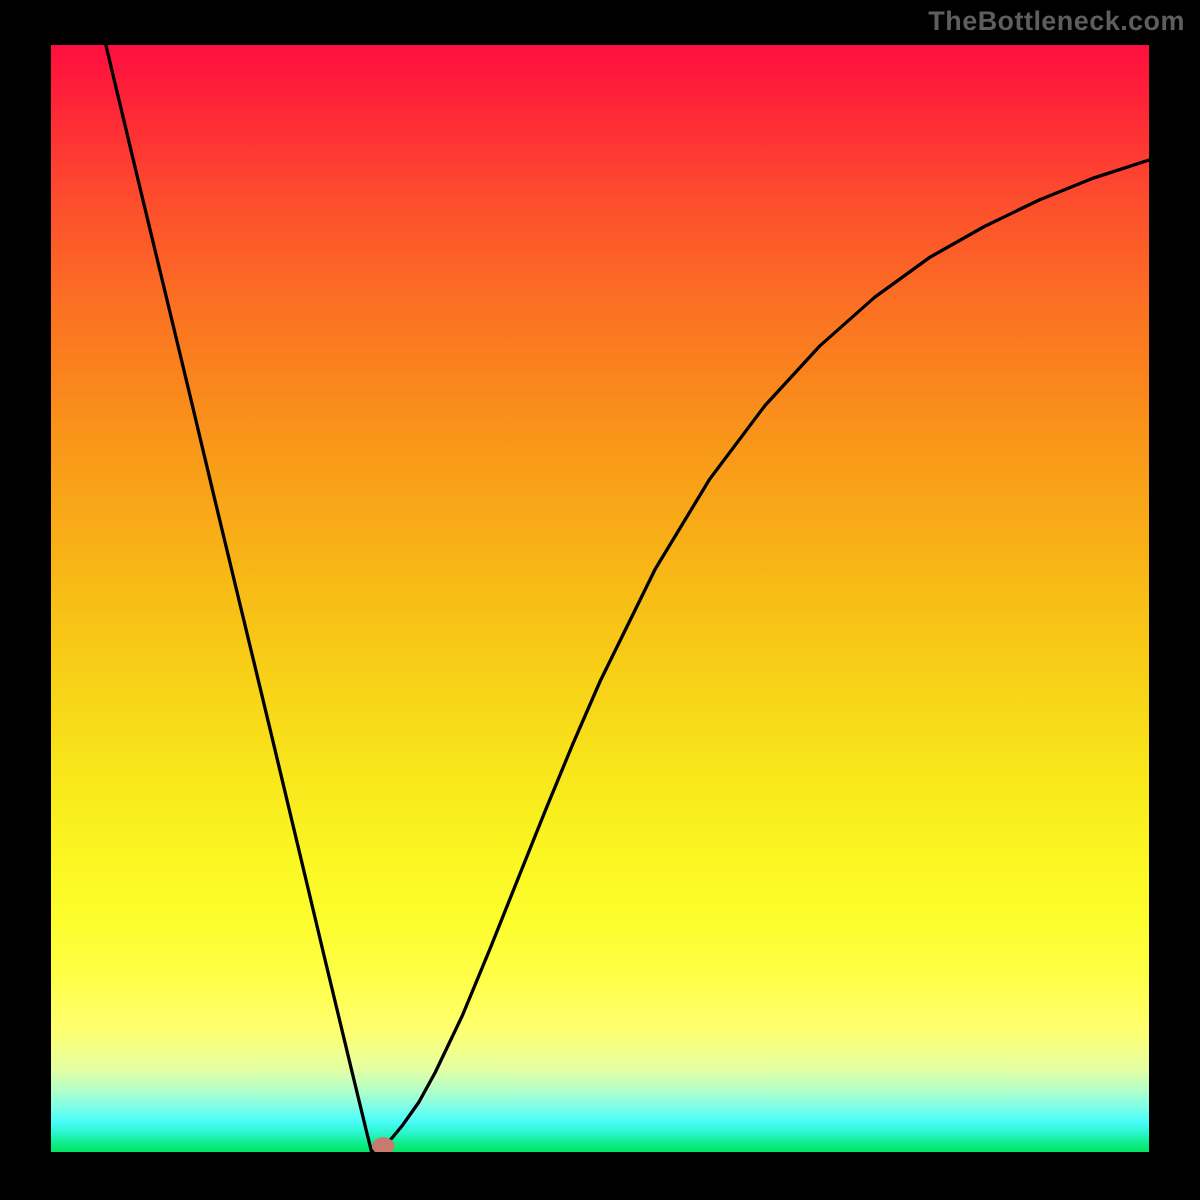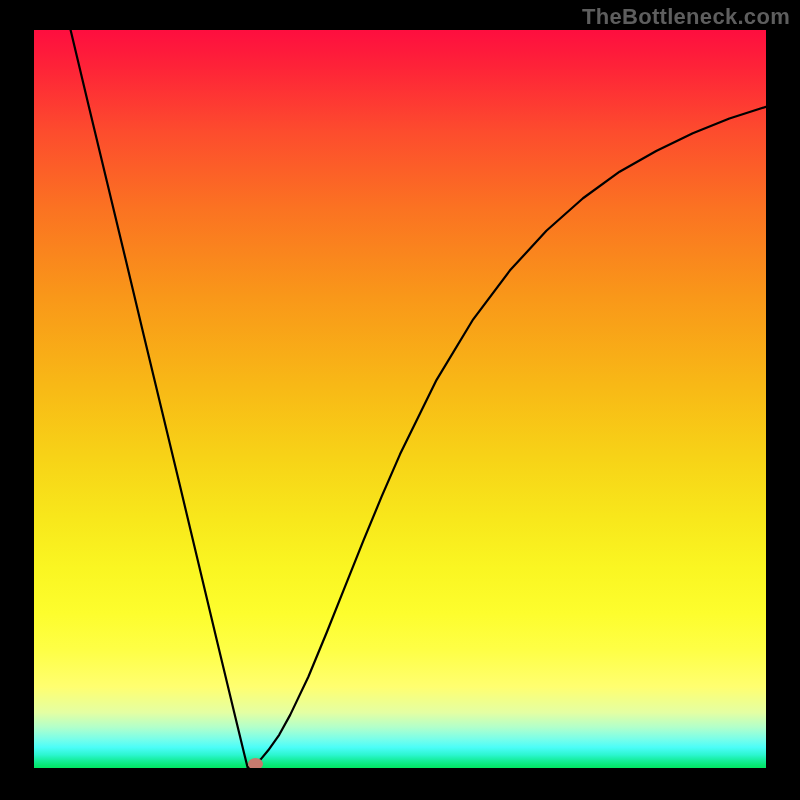--- a/index.html
+++ b/index.html
@@ -14,21 +14,21 @@
     position: relative;
     width: 800px;
     height: 800px;
     background: #000;
   }
   .watermark {
     position: absolute;
     top: 4px;
     right: 10px;
     color: #5e5e5e;
-    font-size: 22px;
+    font-size: 18px;
     font-weight: 600;
     letter-spacing: 0.3px;
     z-index: 10;
     user-select: none;
   }
   
   .plot-area {
     position: absolute;
     left: 34px;
     top: 30px;

